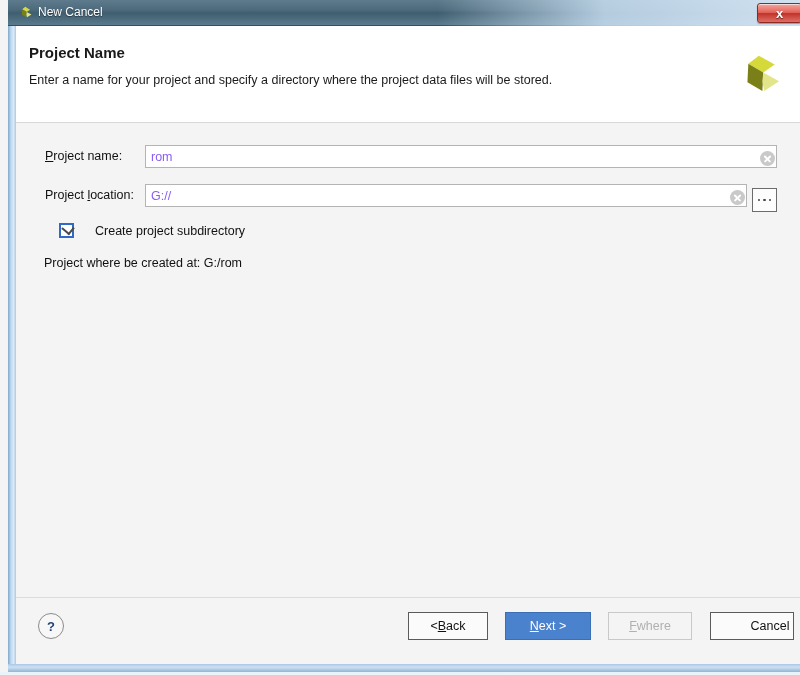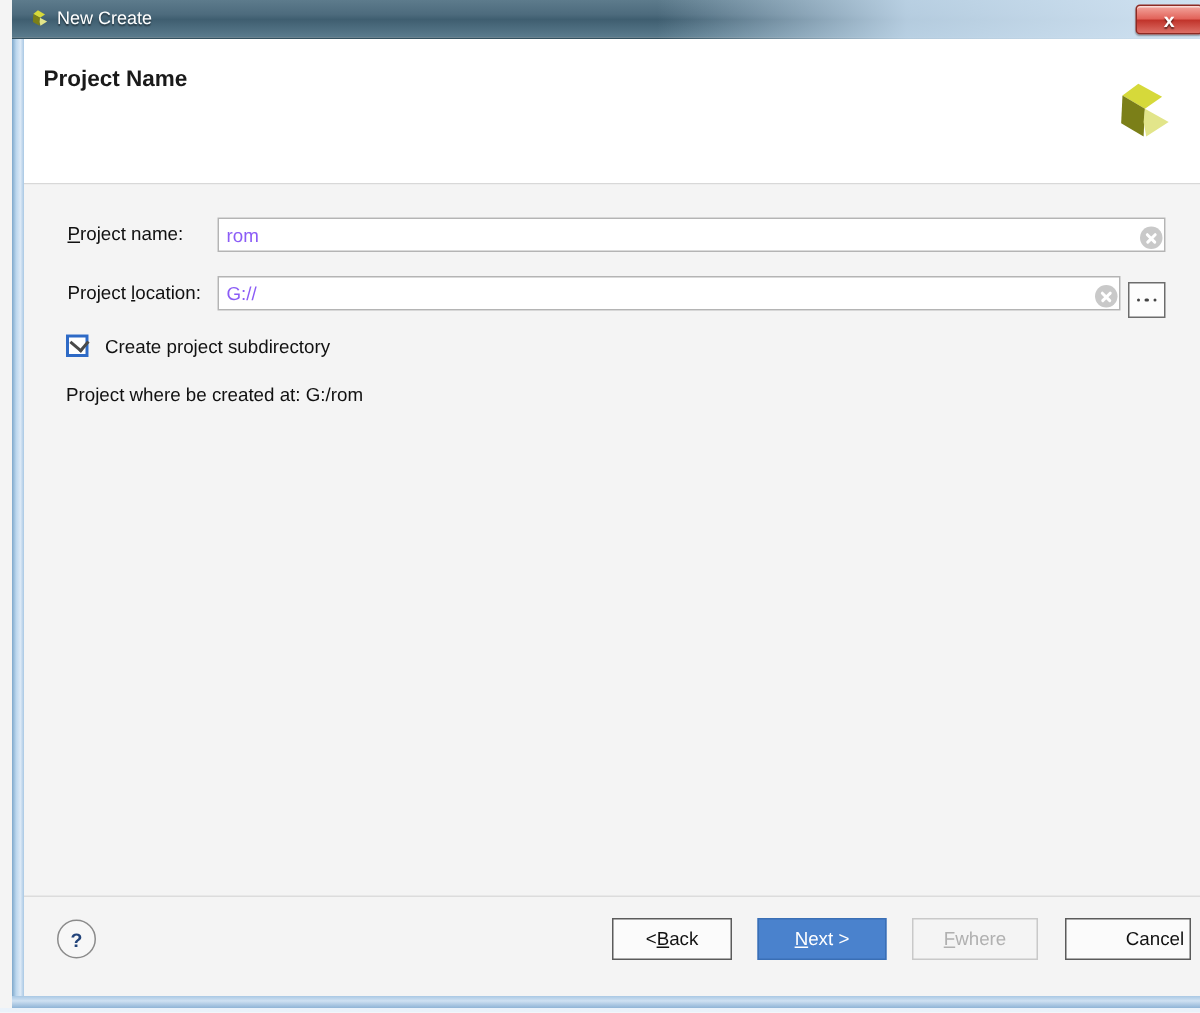--- a/index.html
+++ b/index.html
@@ -140,21 +140,21 @@
     position: absolute; width: 25px; height: 24px;
     border: 1px solid #6c6c6c; background: #fdfdfd;
     cursor: pointer;
     display:flex; align-items:center; justify-content:center; gap:3px;
   }
   #browse-btn span {
     width:2.5px; height:2.5px; background:#444; border-radius:50%; display:block;
   }
 
   
-  #cb-row { position:absolute; left: 28px; top: 100px; display:flex; align-items:center; gap:11px; }
+  #cb-row { position:absolute; left: 43px; top: 100px; display:flex; align-items:center; gap:21px; }
   #cb-box {
     width: 15px; height: 15px; background:#fff;
     border: 2px solid #2e6ac6; position:relative; cursor:pointer;
   }
   #cb-box .tick {
     position:absolute; left:2px; top:-1px; width:10px; height:9px;
     border-right: 2.4px solid #4a4a4a; border-bottom: 2.4px solid #4a4a4a;
     transform: rotate(40deg);
   }
   #cb-label { font-size:12.5px; color:#111; }
@@ -216,28 +216,29 @@
 
   <div id="frame-bottom"></div>
 
   <div id="titlebar">
     <div id="titlebar-fade"></div>
     <svg id="title-icon" viewBox="0 0 100 100">
       <polygon points="52,6 86,26 62,42 30,24" fill="#d6d93a"></polygon>
       <polygon points="30,24 62,42 60,80 28,62" fill="#7b7f18"></polygon>
       <polygon points="62,42 96,60 64,80 60,62" fill="#e2e58a"></polygon>
     </svg>
-    <div id="title-text">New Create</div>
+    <div id="title-text">New Cancel</div>
     <div id="close-btn">
       <div class="glyph">x</div>
     </div>
   </div>
 
   <div id="header">
     <div id="header-title">Project Name</div>
+    <div id="header-desc">Enter a name for your project and specify a directory where the project data files will be stored.</div>
     <svg id="header-logo" viewBox="0 0 100 100">
       <polygon points="52,4 88,24 62,42 28,22" fill="#d6d93a"></polygon>
       <polygon points="28,22 62,42 60,84 26,64" fill="#7b7f18"></polygon>
       <polygon points="62,42 98,62 64,84 60,62" fill="#e2e58a"></polygon>
     </svg>
   </div>
 
   <div id="body">
 
     <div class="row" style="left:0; top:22px; width:784px;padding-left:35px;">

